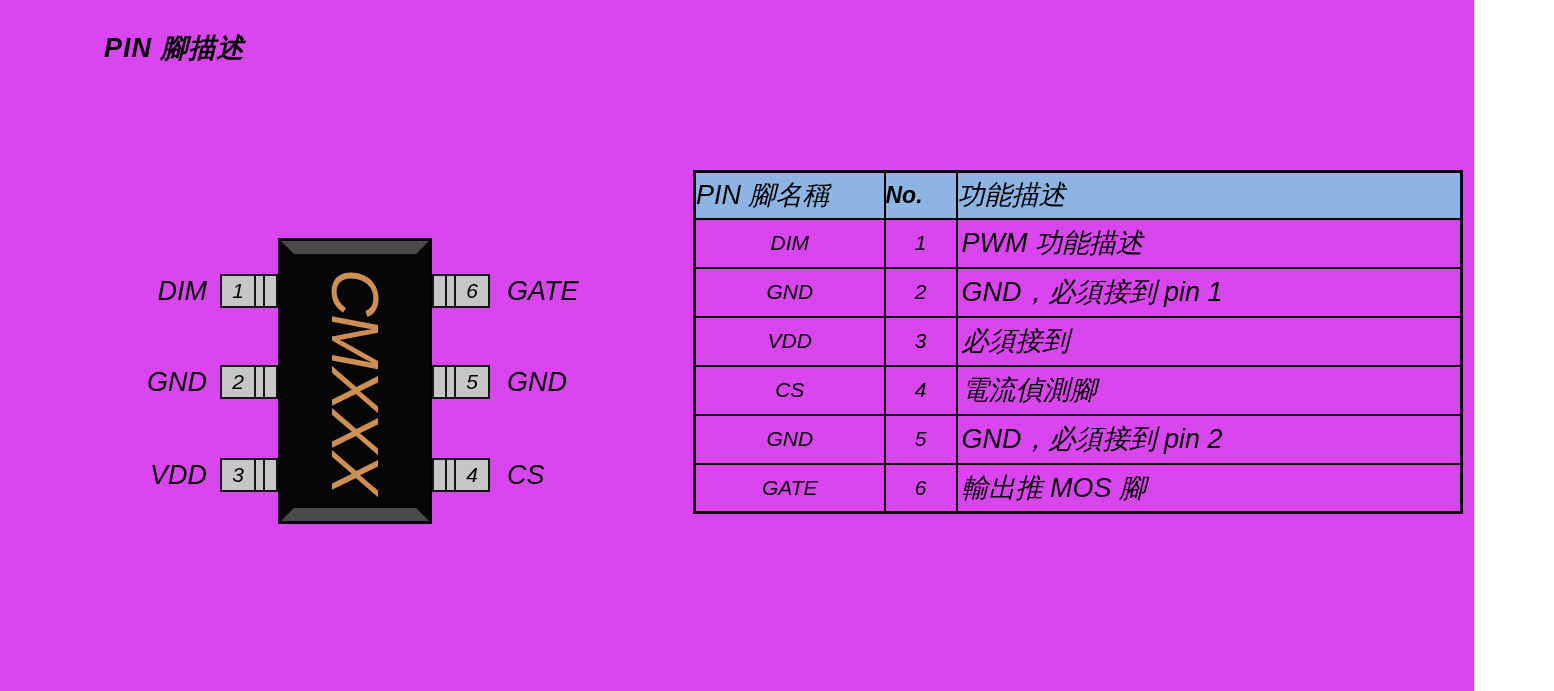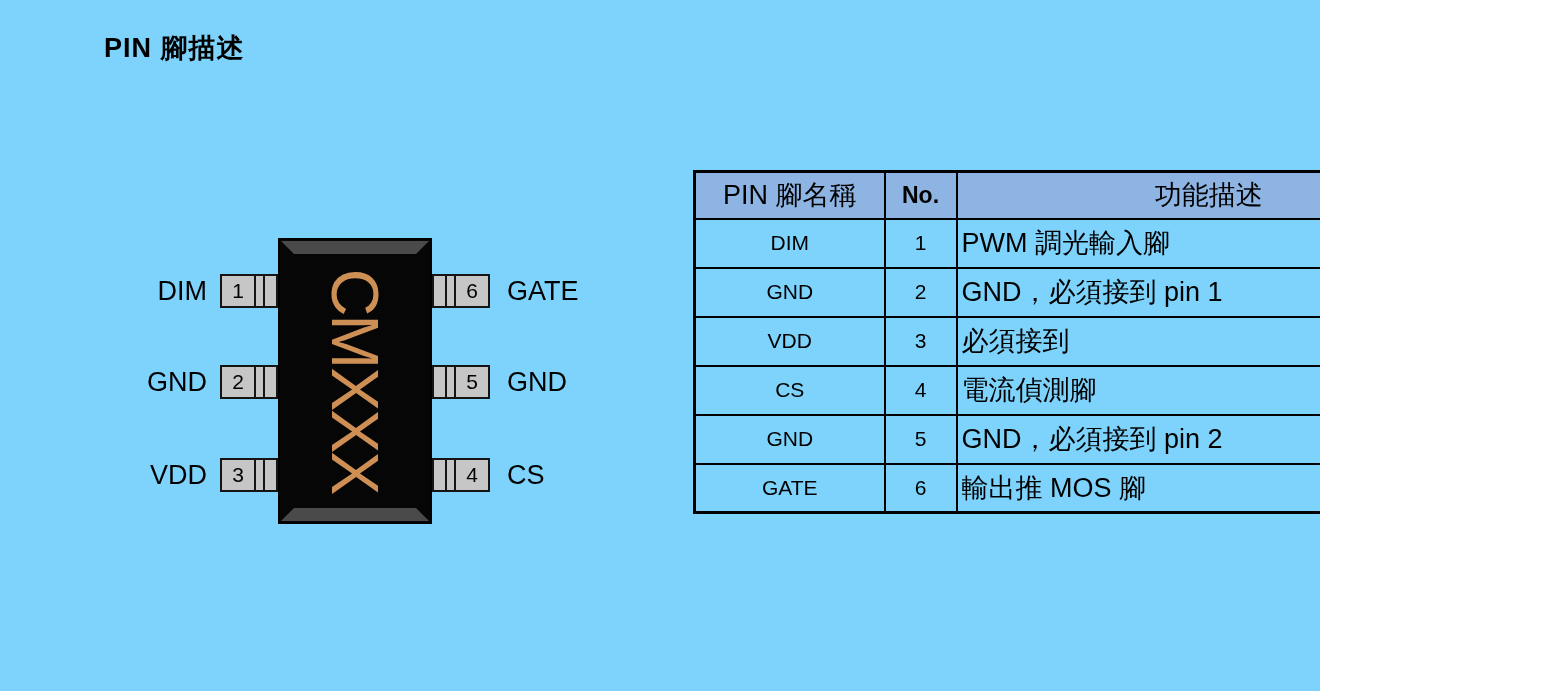--- a/index.html
+++ b/index.html
@@ -1,20 +1,20 @@
 <!DOCTYPE html>
 <html><head>
 <meta charset="utf-8">
 <style>
   * { margin:0; padding:0; box-sizing:border-box; }
   html,body { background:#ffffff; }
   body { font-family:"Liberation Sans","DejaVu Sans",sans-serif; color:#000; }
   .page {
-    position:relative; width:1320px; height:691px;
-    background:#7dd3fc; overflow:hidden;
+    position:relative; width:1474px; height:691px;
+    background:#d946ef; overflow:hidden;font-style:italic;
   }
 
   
   .page-title {
     position:absolute; left:104px; top:30px;
     font-size:27px; font-weight:bold; letter-spacing:1px;
     white-space:nowrap;
   }
 
   
@@ -70,21 +70,21 @@
   .pin-table {
     position:absolute; left:693px; top:170px; width:770px;
     border-collapse:collapse; table-layout:fixed;
     border:3px solid #000;
   }
   .pin-table th, .pin-table td {
     border:2px solid #000; vertical-align:middle; overflow:hidden;
   }
   .pin-table col.c1 { width:190px; }
   .pin-table col.c2 { width:72px; }
-  .pin-table thead th { height:47px; font-weight:normal; font-size:27px; text-align:center; }
+  .pin-table thead th { height:47px; font-weight:normal; font-size:27px; text-align:left; }
   .pin-table thead th.hdr-no { font-size:23px; font-weight:bold; }
   .pin-table tbody td { height:49px; }
   .pin-table td.cell-name { text-align:center; font-size:21px; }
   .pin-table td.cell-no   { text-align:center; font-size:21px; }
   .pin-table td.cell-desc { text-align:left; font-size:27px; padding-left:4px; white-space:nowrap; }
 </style>
 </head>
 <body>
 
 <div class="page">
@@ -145,21 +145,21 @@
       <tr>
         <th class="hdr-name" style="background: rgb(141, 180, 226);">PIN 腳名稱</th>
         <th class="hdr-no" style="background: rgb(141, 180, 226);">No.</th>
         <th class="hdr-desc" style="background: rgb(141, 180, 226); margin-left: 32px;">功能描述</th>
       </tr>
     </thead>
     <tbody>
       <tr>
         <td class="cell-name">DIM</td>
         <td class="cell-no">1</td>
-        <td class="cell-desc">PWM 調光輸入腳</td>
+        <td class="cell-desc">PWM 功能描述</td>
       </tr>
       <tr>
         <td class="cell-name">GND</td>
         <td class="cell-no">2</td>
         <td class="cell-desc">GND，必須接到 pin 1</td>
       </tr>
       <tr>
         <td class="cell-name">VDD</td>
         <td class="cell-no">3</td>
         <td class="cell-desc">必須接到</td>

